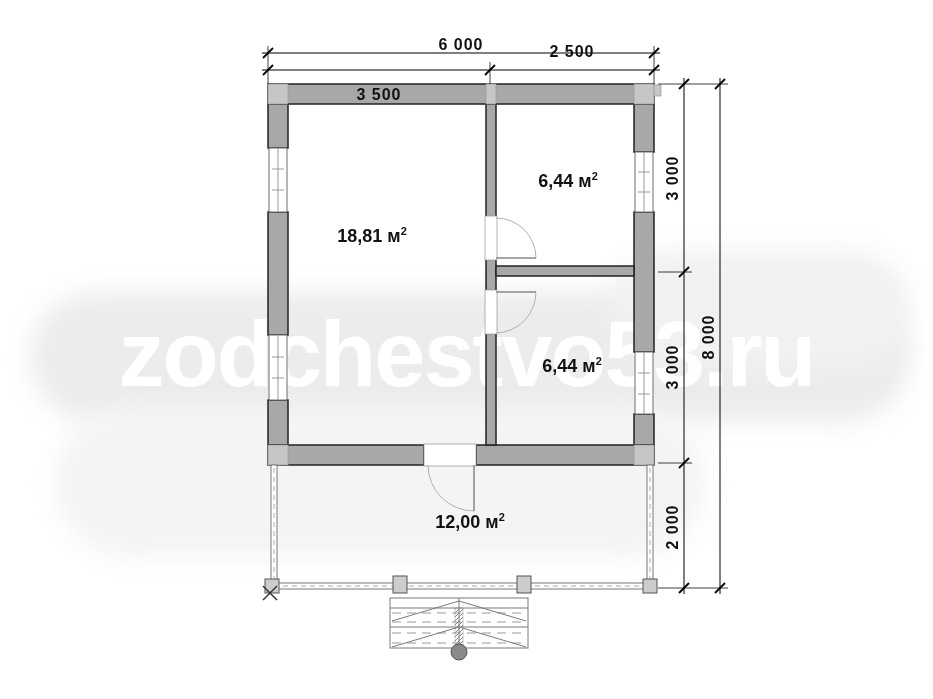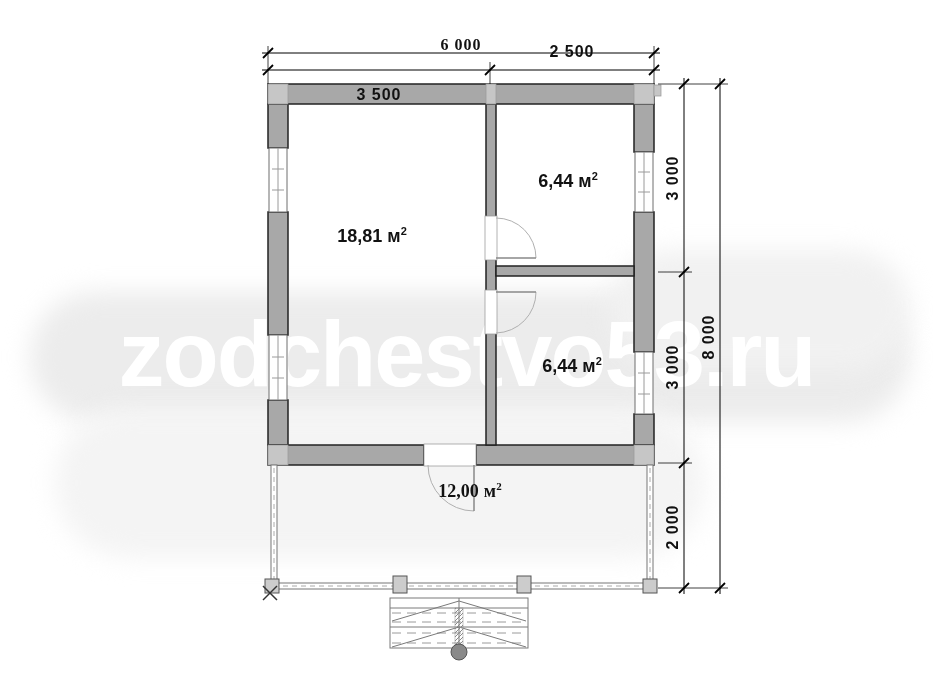--- a/index.html
+++ b/index.html
@@ -172,34 +172,34 @@
         <line x1="679" y1="89" x2="689" y2="79"></line>
         <line x1="679" y1="277" x2="689" y2="267"></line>
         <line x1="679" y1="468" x2="689" y2="458"></line>
         <line x1="679" y1="593" x2="689" y2="583"></line>
         <line x1="715" y1="89" x2="725" y2="79"></line>
         <line x1="715" y1="593" x2="725" y2="583"></line>
       </g>
     </g>
   </svg>
 
-  <div class="lbl dim" style="left:461px;top:45px;font-family:Liberation Serif, serif;">6 000</div>
+  <div class="lbl dim" style="left:461px;top:45px;">6 000</div>
   <div class="lbl dim" style="left:379px;top:62px;margin-top:33px;">3 500</div>
   <div class="lbl dim" style="left:572px;top:52px;">2 500</div>
   <div class="lbl dim rot" style="left:673px;top:178px;">3 000</div>
   <div class="lbl dim rot" style="left:673px;top:367px;">3 000</div>
   <div class="lbl dim rot" style="left:673px;top:527px;">2 000</div>
   <div class="lbl dim rot" style="left:709px;top:337px;">8 000</div>
 
   <div class="lbl room" style="left:372px;top:236px;">
     <span>18,81</span><span class="sp"></span><span>м</span><sup>2</sup>
   </div>
   <div class="lbl room" style="left:568px;top:181px;">
     <span>6,44</span><span class="sp"></span><span>м</span><sup>2</sup>
   </div>
   <div class="lbl room" style="left:572px;top:366px;">
     <span>6,44</span><span class="sp"></span><span>м</span><sup>2</sup>
   </div>
-  <div class="lbl room" style="left:470px;top:491px;font-family:Liberation Serif, serif;">
+  <div class="lbl room" style="left:470px;top:522px;">
     <span>12,00</span><span class="sp"></span><span>м</span><sup>2</sup>
   </div>
 
 </div>
 
 </body></html>

